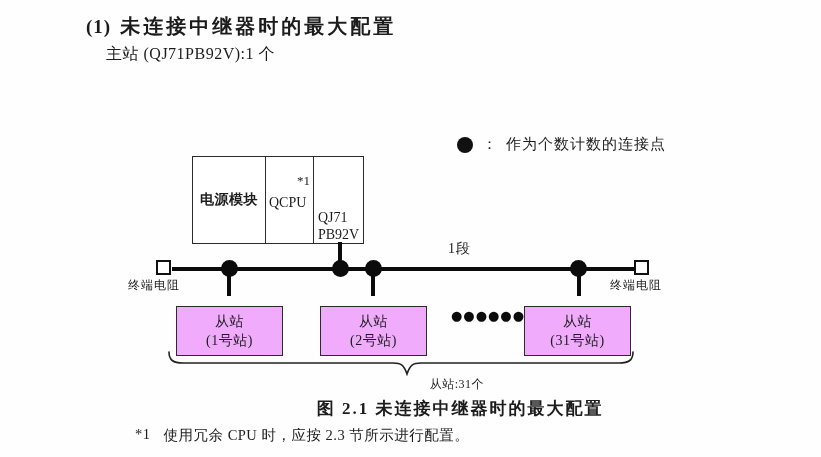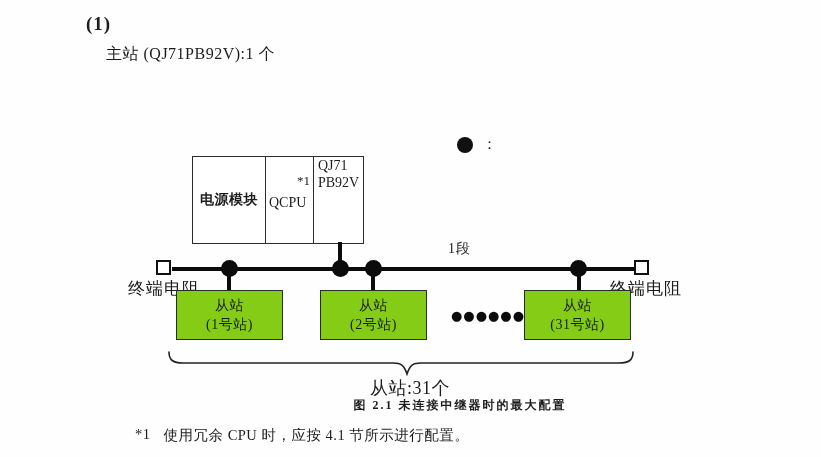--- a/index.html
+++ b/index.html
@@ -17,79 +17,81 @@
   .intro1{top:44px;} .intro2{top:67px;}
   
   .m-label{left:190px;top:131px;font-size:14px;letter-spacing:1px;}
   .m-box{left:192px;top:156px;width:172px;height:88px;border:1.5px solid #2b2b2b;
          box-sizing:border-box;display:flex;background:#fff;}
   .cell{box-sizing:border-box;font-size:14px;}
   .c1{width:73px;border-right:1.5px solid #2b2b2b;display:flex;align-items:center;justify-content:center;letter-spacing:0.5px;font-weight:bold;}
   .c2{width:48px;border-right:1.5px solid #2b2b2b;position:relative;}
   .c2 .note{position:absolute;top:16px;right:3px;font-size:13px;}
   .c2 .cpu{position:absolute;top:38px;left:3px;font-size:14px;}
-  .c3{flex:1;display:flex;flex-direction:column;justify-content:flex-start;padding-left:4px;line-height:17px;}
+  .c3{flex:1;display:flex;flex-direction:column;justify-content:flex-end;padding-left:4px;line-height:17px;}
   
   .legend{left:457px;top:135px;display:flex;align-items:center;font-size:15px;letter-spacing:1px;}
   .legend-dot{width:16px;height:16px;border-radius:50%;background:#111;display:inline-block;}
   .legend-sep{margin:0 8px 0 9px;}
   
   .busline{left:172px;top:267px;width:464px;height:4.2px;background:#0b0b0b;}
   .seg-label{left:448px;top:240px;font-size:14px;letter-spacing:1px;}
   .term{width:11px;height:11px;background:#fff;border:2px solid #111;top:260px;}
   .term-l{left:156px;} .term-r{left:634px;}
-  .term-label{font-size:17px;letter-spacing:1px;top:277px;}
+  .term-label{font-size:12px;letter-spacing:1px;top:277px;}
   .tl-l{left:128px;} .tl-r{left:610px;}
   .vline{width:4px;background:#0b0b0b;}
   .v-m{left:338px;top:242px;height:27px;}
   .v-s1{left:227px;top:270px;height:26px;}
   .v-s2{left:371px;top:270px;height:26px;}
   .v-s3{left:577px;top:270px;height:26px;}
   .dot{width:17px;height:17px;border-radius:50%;background:#0b0b0b;top:260px;}
   .d1{left:221px;} .d2{left:332px;} .d3{left:365px;} .d4{left:570px;}
   
-  .slave{top:290px;width:107px;height:50px;border:1.5px solid #2b2b2b;box-sizing:border-box;
+  .slave{top:306px;width:107px;height:50px;border:1.5px solid #2b2b2b;box-sizing:border-box;
          display:flex;flex-direction:column;align-items:center;justify-content:center;
-         font-size:14px;line-height:19px;background:#84cc16;letter-spacing:0.5px;}
+         font-size:14px;line-height:19px;background:#f0abfc;letter-spacing:0.5px;}
   .sl1{left:176px;} .sl2{left:320px;} .sl3{left:524px;}
   .ellipsis{left:451px;top:308px;width:62px;text-align:center;font-size:13px;letter-spacing:1px;color:#0b0b0b;
             font-family:"DejaVu Sans",sans-serif;}
   
   .brace{left:168px;top:351px;}
-  .brace-label{left:355px;top:376px;width:110px;text-align:center;font-size:18px;letter-spacing:0.5px;}
+  .brace-label{left:374px;top:376px;width:110px;text-align:right;font-size:12px;letter-spacing:0.5px;}
   
-  .caption{left:270px;top:397px;width:380px;text-align:center;font-weight:bold;font-size:12px;letter-spacing:2px;}
+  .caption{left:270px;top:397px;width:380px;text-align:center;font-weight:bold;font-size:17px;letter-spacing:2px;}
   .footnote{left:135px;top:426px;display:flex;gap:13px;font-size:14.5px;letter-spacing:0.5px;}
 </style>
 </head>
 <body>
 
 <div id="screen">
 
   <div class="abs heading">
     <span class="num">(1)</span>
+    <span class="ht">未连接中继器时的最大配置</span>
   </div>
   <div class="abs intro intro1">主站 (QJ71PB92V):1 个</div>
 
 
   <div class="abs m-box">
     <div class="cell c1">电源模块</div>
     <div class="cell c2">
       <span class="note">*1</span>
       <span class="cpu">QCPU</span>
     </div>
     <div class="cell c3">
       <span>QJ71</span>
       <span>PB92V</span>
     </div>
   </div>
 
   <div class="abs legend">
     <span class="legend-dot"></span>
     <span class="legend-sep">：</span>
+    <span>作为个数计数的连接点</span>
   </div>
 
   <div class="abs busline"></div>
   <div class="abs seg-label">1段</div>
   <div class="abs term term-l"></div>
   <div class="abs term term-r"></div>
   <div class="abs term-label tl-l">终端电阻</div>
   <div class="abs term-label tl-r">终端电阻</div>
 
   <div class="abs vline v-m"></div>
@@ -118,16 +120,16 @@
   <div class="abs ellipsis">●●●●●●</div>
 
   <svg class="abs brace" width="466" height="25" viewBox="0 0 466 25">
     <path d="M 1 1 C 1 9 5 12 15 12 L 225 12 C 233 12 236 14 239 23 C 242 14 245 12 253 12 L 451 12 C 461 12 465 9 465 1" fill="none" stroke="#222" stroke-width="1.6" stroke-linecap="round"></path>
   </svg>
   <div class="abs brace-label">从站:31个</div>
 
   <div class="abs caption">图 2.1 未连接中继器时的最大配置</div>
   <div class="abs footnote">
     <span>*1</span>
-    <span>使用冗余 CPU 时，应按 4.1 节所示进行配置。</span>
+    <span>使用冗余 CPU 时，应按 2.3 节所示进行配置。</span>
   </div>
 
 </div>
 
 </body></html>

